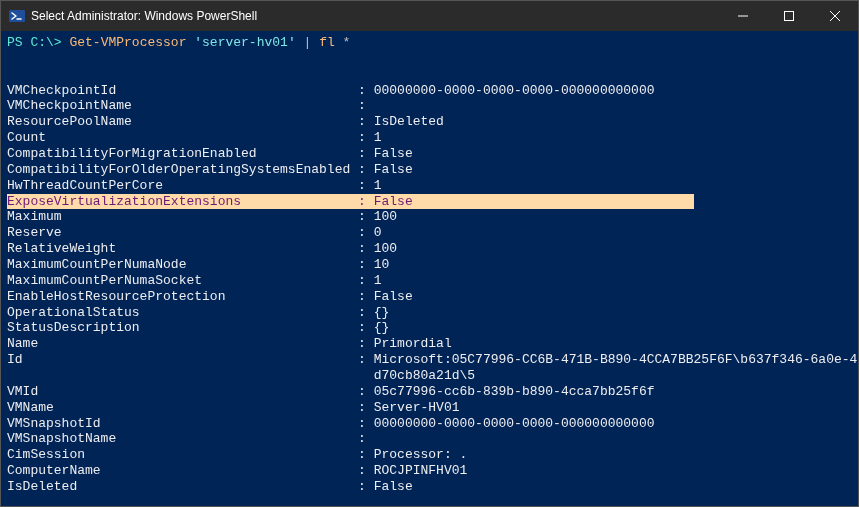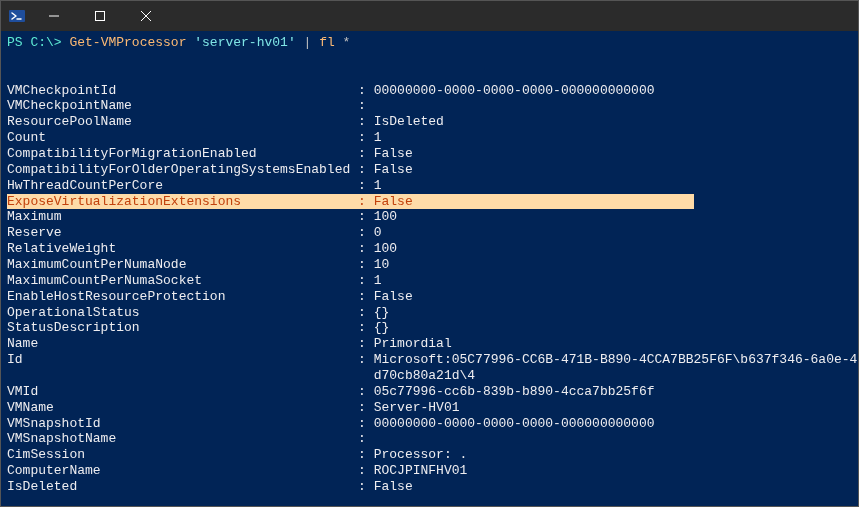--- a/index.html
+++ b/index.html
@@ -61,36 +61,37 @@
     line-height: 1.22;
     letter-spacing: 0;
     overflow: hidden;
   }
   .prompt { color: #5eead4; }
   .cmd { color: #fdba74; }
   .arg { color: #7fe5e5; margin-top: 8px; }
   .pipe { color: #c0c0c0; }
   .hl {
     background: #fedba8;
-    color: #c2410c;
+    color: #701a75;
   }
 </style>
 </head>
 <body>
 
 <div class="window">
 
   <div class="titlebar">
     <span class="icon">
       <svg width="16" height="16" viewBox="0 0 16 16">
         <rect x="0" y="2" width="16" height="12" rx="1" fill="#1f4e9c"></rect>
         <path d="M3 5 L7 8 L3 11" stroke="#fff" stroke-width="1.5" fill="none" stroke-linecap="round" stroke-linejoin="round"></path>
         <line x1="8" y1="11" x2="12" y2="11" stroke="#fff" stroke-width="1.5" stroke-linecap="round"></line>
       </svg>
     </span>
+    <span class="title">Select Administrator: Windows PowerShell</span>
     <div class="controls">
       <div class="ctrl">
         <svg width="10" height="10">
             <line x1="0" y1="5" x2="10" y2="5" stroke="#fff" stroke-width="1"></line>
           </svg>
       </div>
       <div class="ctrl">
         <svg width="10" height="10">
             <rect x="0.5" y="0.5" width="9" height="9" stroke="#fff" stroke-width="1" fill="none"></rect>
           </svg>
@@ -118,21 +119,21 @@
 Maximum                                      : <span>100</span>
 Reserve                                      : <span>0</span>
 RelativeWeight                               : <span>100</span>
 MaximumCountPerNumaNode                      : <span>10</span>
 MaximumCountPerNumaSocket                    : <span>1</span>
 EnableHostResourceProtection                 : <span>False</span>
 OperationalStatus                            : <span>{}</span>
 StatusDescription                            : <span>{}</span>
 Name                                         : <span>Primordial</span>
 Id                                           : <span>Microsoft:05C77996-CC6B-471B-B890-4CCA7BB25F6F\b637f346-6a0e-4dec-af52-b</span>
-                                               <span>d70cb80a21d\4</span>
+                                               <span>d70cb80a21d\5</span>
 VMId                                         : <span>05c77996-cc6b-839b-b890-4cca7bb25f6f</span>
 VMName                                       : <span>Server-HV01</span>
 VMSnapshotId                                 : <span>00000000-0000-0000-0000-000000000000</span>
 VMSnapshotName                               : <span></span>
 CimSession                                   : <span>Processor: .</span>
 ComputerName                                 : <span>ROCJPINFHV01</span>
 IsDeleted                                    : <span>False</span>
 
 
     

